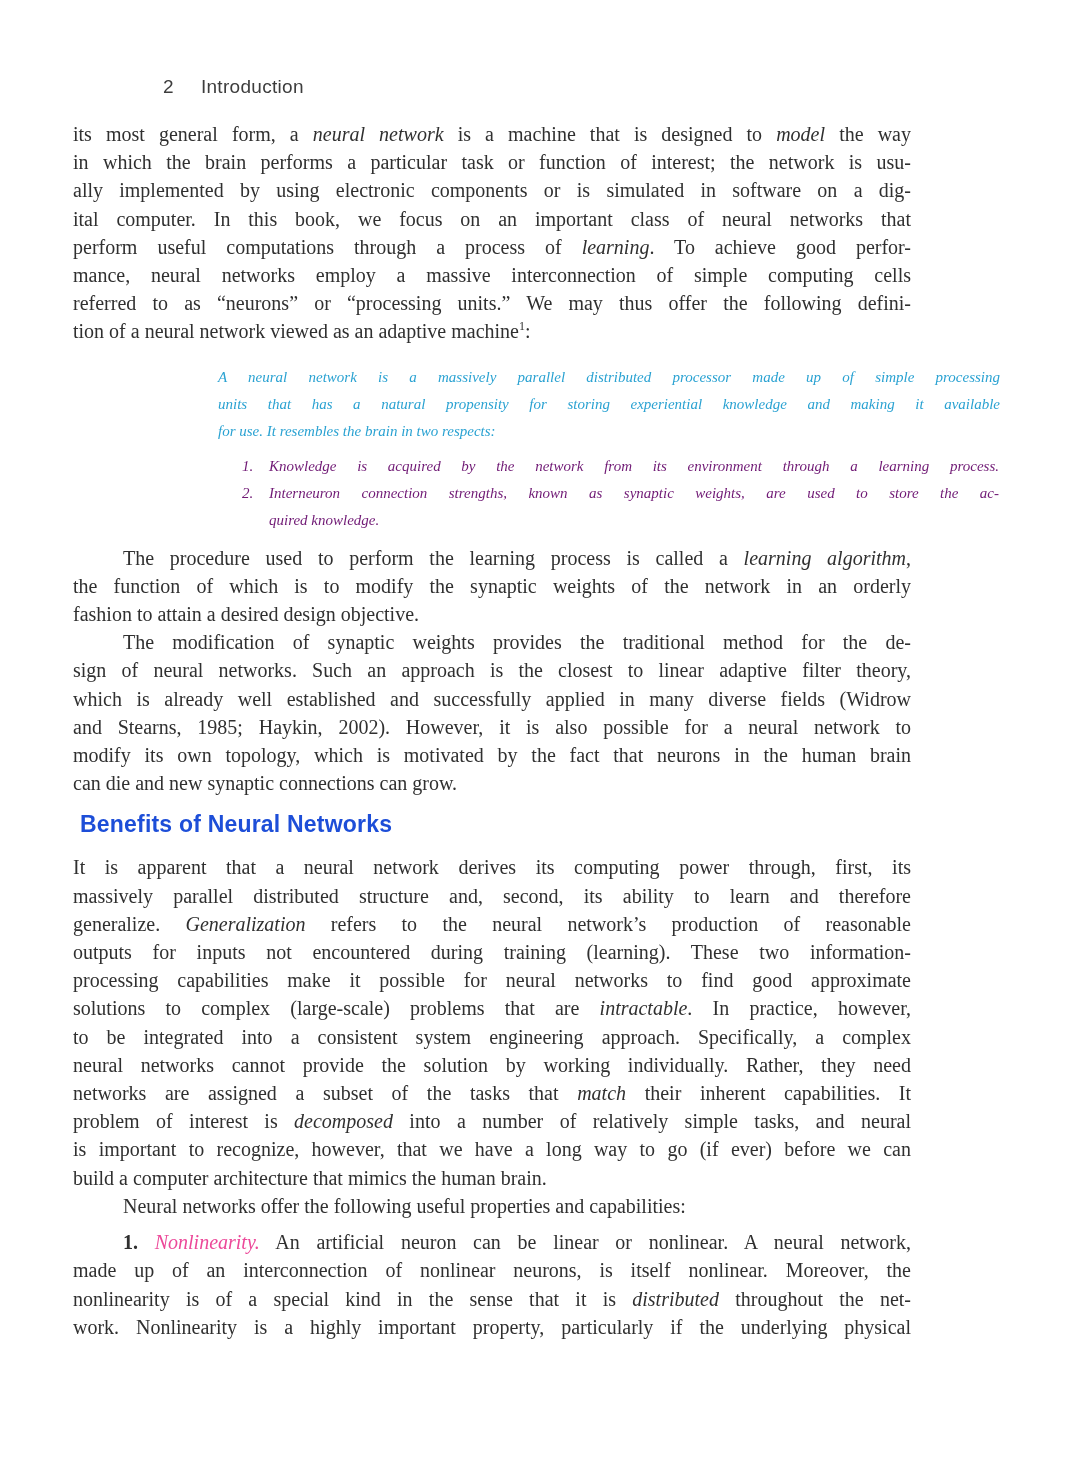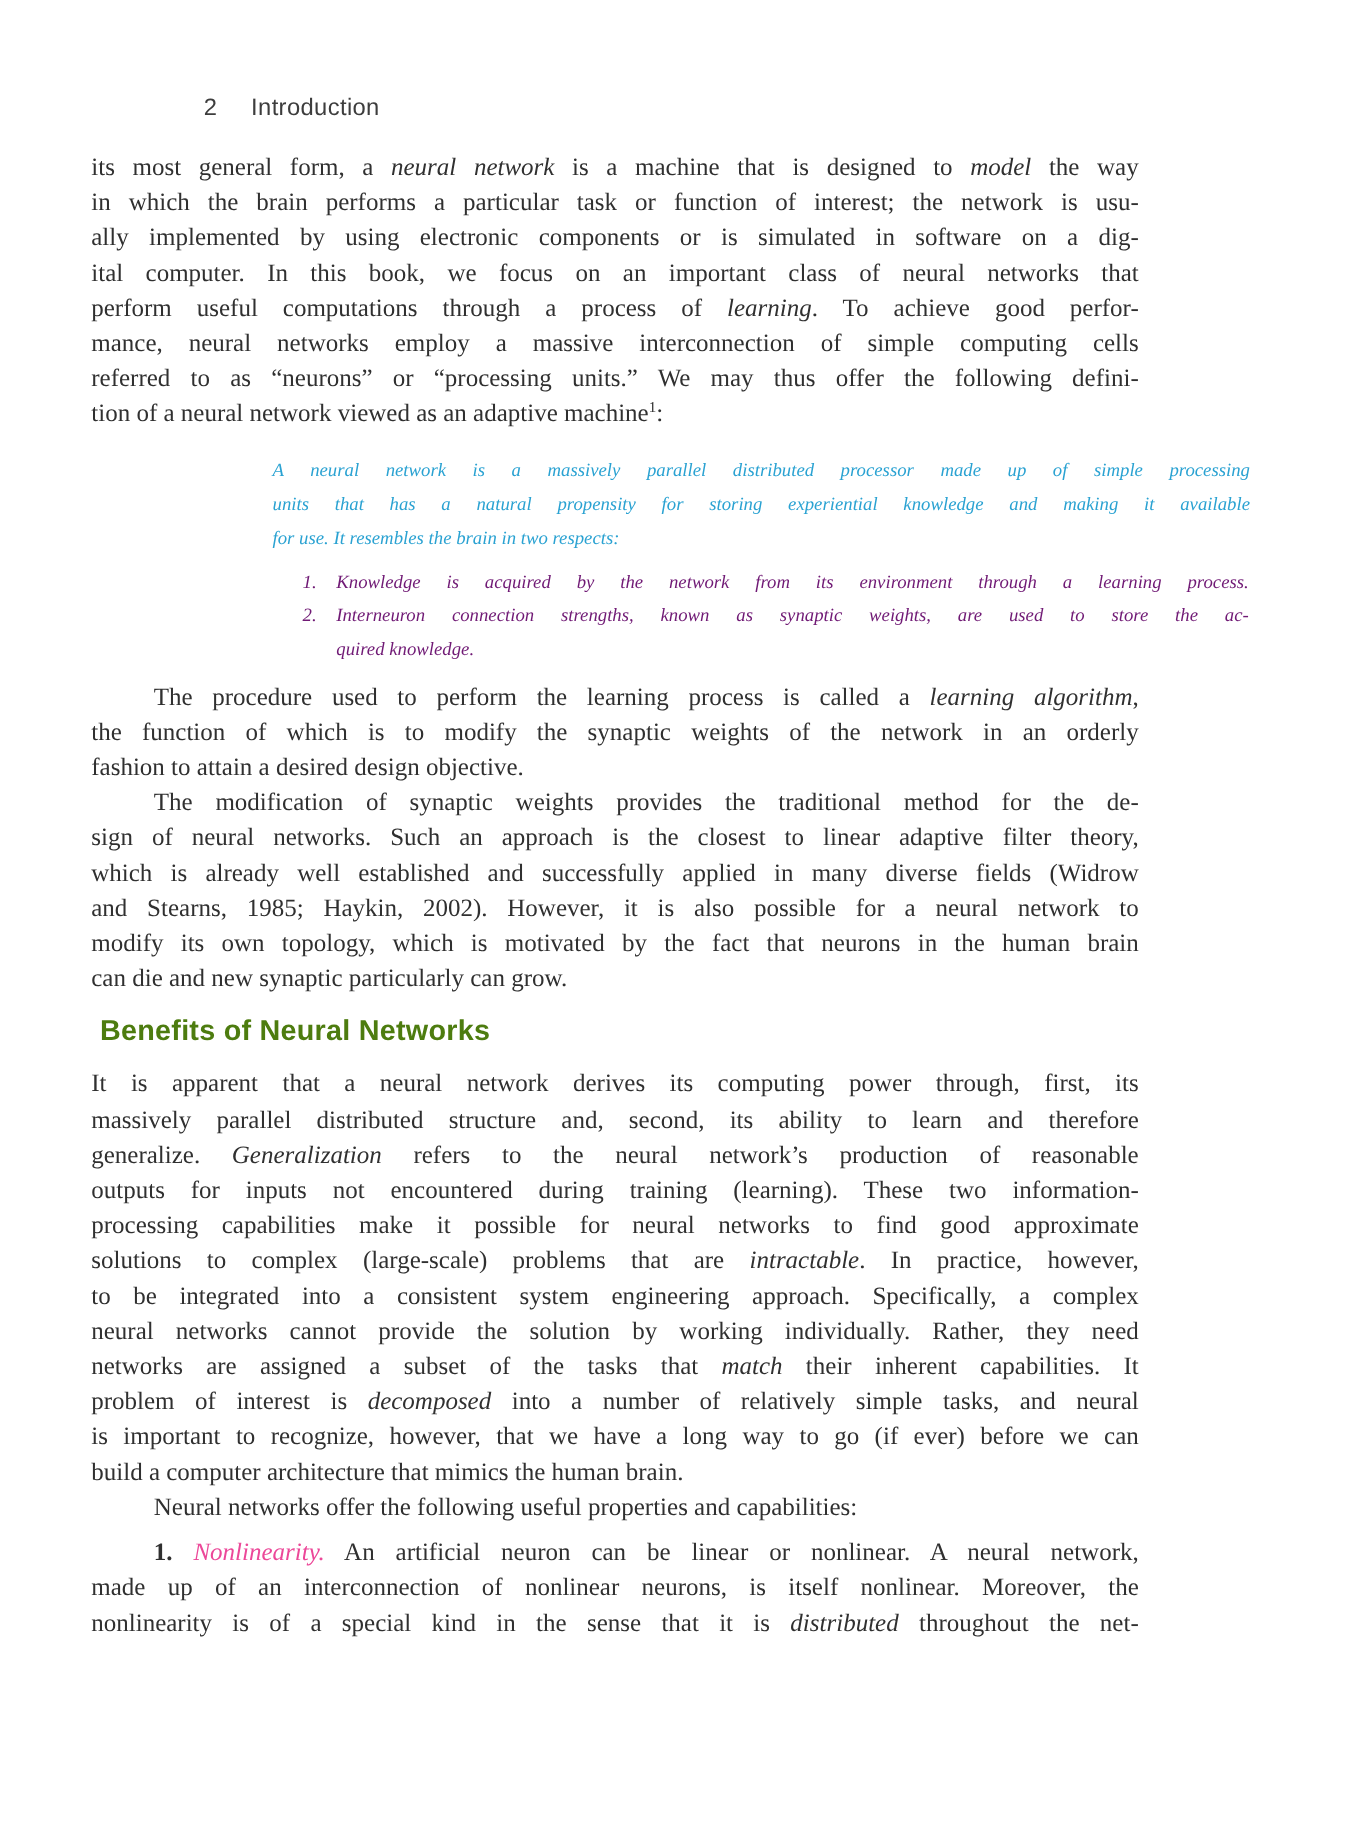--- a/index.html
+++ b/index.html
@@ -7,21 +7,21 @@
   .page{position:absolute;left:0;top:0;width:1080px;height:1474px;background:#ffffff;overflow:hidden}
   .page-header{position:absolute;left:163px;top:76px;font-family:"Liberation Sans",sans-serif;
     font-size:19px;color:#3d3d3d;display:flex;gap:27px;letter-spacing:.3px}
   .content{position:absolute;left:0;top:120px;width:1080px;color:#303030}
   .para{margin-left:73px;width:838px;font-size:20px;line-height:28.2px}
   .quote{margin:18px 0 8px 218px;width:782px;font-size:15px;line-height:27px;color:#2aa2d2;font-style:italic}
   .qlist{margin:0 0 10px 242px;width:757px;font-size:15px;line-height:27px;color:#701a75;font-style:italic}
   .li{padding-left:27px}
   .num{display:inline-block;width:27px;margin-left:-27px}
   .sheading{margin:14px 0 16px 80px;font-family:"Liberation Sans",sans-serif;font-size:23px;
-    font-weight:700;color:#4d7c0f;line-height:26px;letter-spacing:.2px}
+    font-weight:700;color:#1d4ed8;line-height:26px;letter-spacing:.2px}
   .ln{text-align:justify;text-align-last:justify}
   .ln.last{text-align-last:left}
   .ln.ind{text-indent:50px}
   .i{font-style:italic}
   .b{font-weight:700}
   .bi{font-style:italic;color:#ec4899}
   .sup{font-size:12px;vertical-align:super;line-height:0}
   .content > :nth-child(9){margin-top:8px}
 </style>
 </head>
@@ -61,21 +61,21 @@
         <div class="ln ind">The procedure used to perform the learning process is called a <span class="i">learning algorithm</span>,</div>
         <div class="ln">the function of which is to modify the synaptic weights of the network in an orderly</div>
         <div class="ln last">fashion to attain a desired design objective.</div>
       </div>
       <div class="para">
         <div class="ln ind">The modification of synaptic weights provides the traditional method for the de-</div>
         <div class="ln">sign of neural networks. Such an approach is the closest to linear adaptive filter theory,</div>
         <div class="ln">which is already well established and successfully applied in many diverse fields (Widrow</div>
         <div class="ln">and Stearns, 1985; Haykin, 2002). However, it is also possible for a neural network to</div>
         <div class="ln">modify its own topology, which is motivated by the fact that neurons in the human brain</div>
-        <div class="ln last">can die and new synaptic particularly can grow.</div>
+        <div class="ln last">can die and new synaptic connections can grow.</div>
       </div>
       <div class="sheading">Benefits of Neural Networks</div>
       <div class="para">
         <div class="ln">It is apparent that a neural network derives its computing power through, first, its</div>
         <div class="ln">massively parallel distributed structure and, second, its ability to learn and therefore</div>
         <div class="ln">generalize. <span class="i">Generalization</span> refers to the neural network’s production of reasonable</div>
         <div class="ln">outputs for inputs not encountered during training (learning). These two information-</div>
         <div class="ln">processing capabilities make it possible for neural networks to find good approximate</div>
         <div class="ln">solutions to complex (large-scale) problems that are <span class="i">intractable</span>. In practice, however,</div>
         <div class="ln">to be integrated into a consistent system engineering approach. Specifically, a complex</div>
@@ -85,15 +85,16 @@
         <div class="ln">is important to recognize, however, that we have a long way to go (if ever) before we can</div>
         <div class="ln last">build a computer architecture that mimics the human brain.</div>
       </div>
       <div class="para">
         <div class="ln last ind">Neural networks offer the following useful properties and capabilities:</div>
       </div>
       <div class="para">
         <div class="ln ind"><span class="b">1.</span>  <span class="bi">Nonlinearity.</span>  An artificial neuron can be linear or nonlinear. A neural network,</div>
         <div class="ln">made up of an interconnection of nonlinear neurons, is itself nonlinear. Moreover, the</div>
         <div class="ln">nonlinearity is of a special kind in the sense that it is <span class="i">distributed</span> throughout the net-</div>
+        <div class="ln">work. Nonlinearity is a highly important property, particularly if the underlying physical</div>
       </div>
     </div>
 </div>
 
 </body></html>

